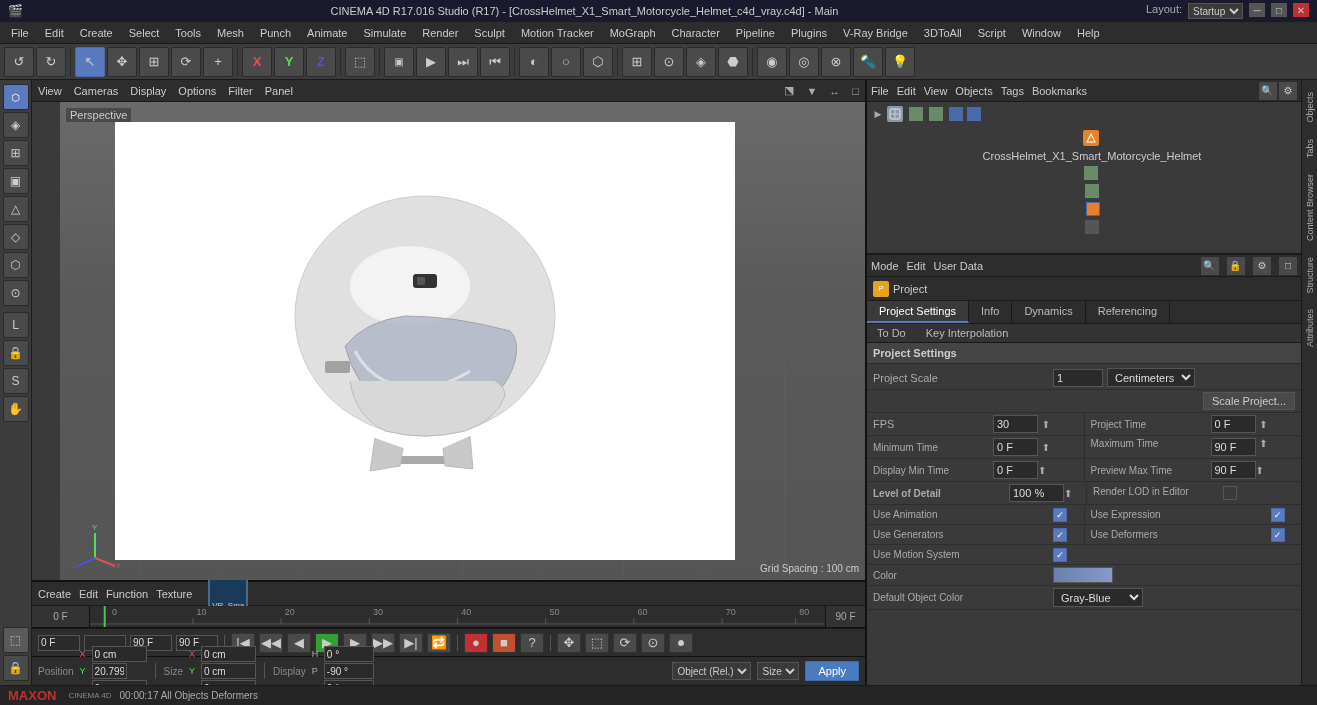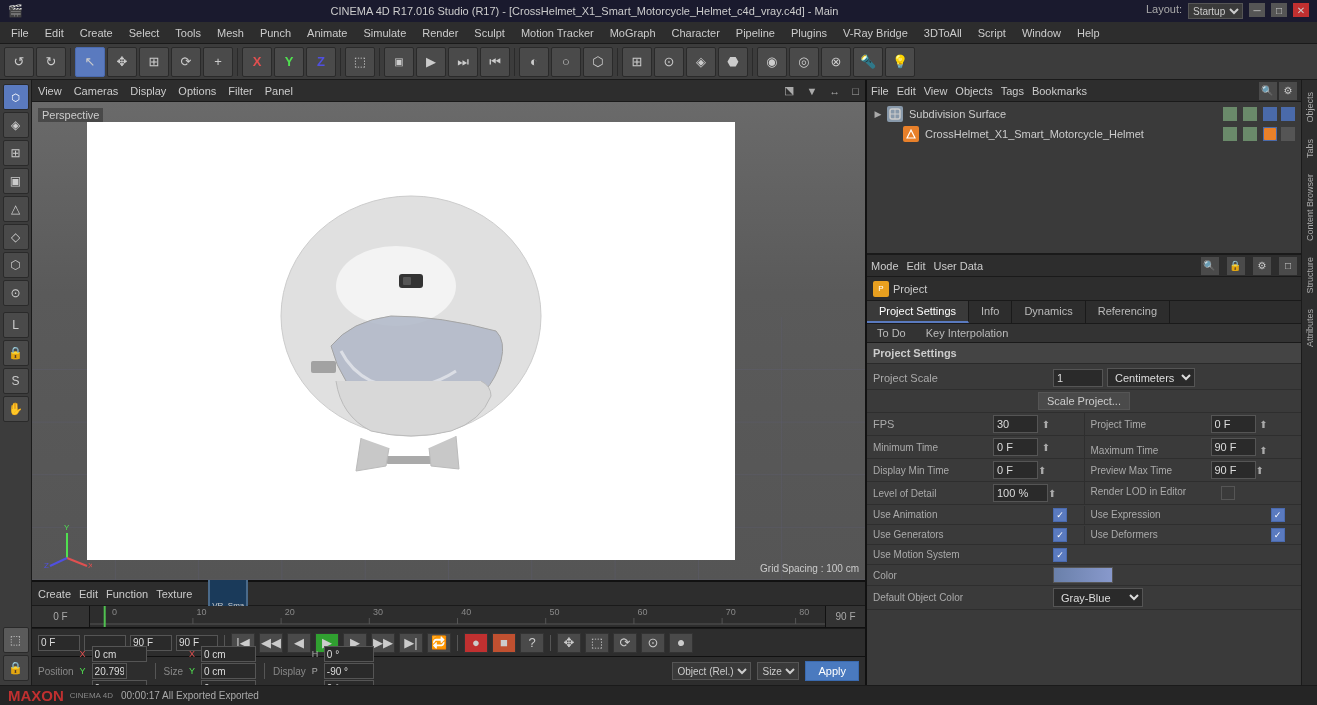--- a/index.html
+++ b/index.html
@@ -106,20 +106,21 @@
       padding: 0 6px;
       gap: 12px;
       border-bottom: 1px solid #1a1a1a;
     }
     .viewport-menu { color: #ccc; cursor: pointer; font-size: 11px; }
     #viewport {
       flex: 1;
       background: #5a5a5a;
       position: relative;
       overflow: hidden;
+      margin-left: 28px;
     }
     .viewport-label {
       position: absolute;
       top: 6px; left: 6px;
       color: #ccc;
       font-size: 11px;
       background: rgba(0,0,0,0.3);
       padding: 1px 4px;
     }
     .viewport-grid-spacing {
@@ -797,28 +798,27 @@
 
           <div class="om-row">
             <div style="width:10px; display:flex; align-items:center; justify-content:center; font-size:9px; color:#aaa;">▶</div>
             <div style="width:16px; height:16px; background:#8899aa; border-radius:2px; margin-right:2px; display:flex; align-items:center; justify-content:center;">
               <svg width="12" height="12">
                   <rect x="1" y="1" width="10" height="10" rx="2" fill="none" stroke="#ccc" stroke-width="1.5"></rect>
                   <line x1="6" y1="1" x2="6" y2="11" stroke="#ccc" stroke-width="1"></line>
                   <line x1="1" y1="6" x2="11" y2="6" stroke="#ccc" stroke-width="1"></line>
                 </svg>
             </div>
-            <span style="flex:1; color:#ccc; font-size:11px;">Subdivision Surface</span>
             <div style="width:14px; height:14px; background:#6a8a6a; margin-right:2px;"></div>
             <div style="width:14px; height:14px; background:#6a8a6a;"></div>
             <div style="width:14px; height:14px; background:#4a6aaa; margin-left:2px;"></div>
             <div style="width:14px; height:14px; background:#4a6aaa;"></div>
           </div>
 
-          <div class="om-row" style="padding-left:20px;">
+          <div class="om-row" style="padding-left:20px;flex-direction:column;">
             <div style="width:10px;"></div>
             <div style="width:16px; height:16px; background:#e8802a; border-radius:2px; margin-right:2px; display:flex; align-items:center; justify-content:center;">
               <svg width="12" height="12">
                   <path d="M 2,10 L 6,2 L 10,10 Z" fill="none" stroke="#fff" stroke-width="1.2"></path>
                 </svg>
             </div>
             <span style="flex:1; color:#ccc; font-size:11px;">CrossHelmet_X1_Smart_Motorcycle_Helmet</span>
             <div style="width:14px; height:14px; background:#6a8a6a; margin-right:2px;"></div>
             <div style="width:14px; height:14px; background:#6a8a6a;"></div>
             <div style="width:14px; height:14px; background:#4a6aaa; margin-left:2px;">
@@ -887,21 +887,21 @@
               <select class="attr-dropdown">
                 <option>Centimeters</option>
                 <option>Meters</option>
                 <option>Millimeters</option>
                 <option>Inches</option>
                 <option>Feet</option>
               </select>
             </div>
           </div>
 
-          <div class="attr-row" style="justify-content:center;">
+          <div class="attr-row" style="justify-content:flex-end;">
             <button class="scale-project-btn">Scale Project...</button>
           </div>
 
           <div class="attr-row" style="padding:0;">
             <div style="flex:1; display:flex; align-items:center; padding:2px 6px; border-right:1px solid #2e2e2e;">
               <span class="attr-label" style="width:120px;">
                 <span>FPS</span>
                 <span class="dotted-line"></span>
               </span>
               <input class="attr-input" value="30" style="width: 45px;">
@@ -919,21 +919,21 @@
 
           <div class="attr-row" style="padding:0;">
             <div style="flex:1; display:flex; align-items:center; padding:2px 6px; border-right:1px solid #2e2e2e;">
               <span class="attr-label" style="width:120px; font-size:10px;">
                 <span>Minimum Time</span>
                 <span class="dotted-line"></span>
               </span>
               <input class="attr-input" value="0 F" style="width: 45px;">
               <span style="width:16px; color:#aaa; cursor:pointer; font-size:10px; display:flex; align-items:center; justify-content:center;">⬆</span>
             </div>
-            <div style="flex:1; display:flex; align-items:flex-end; padding:2px 6px;">
+            <div style="flex:1; display:flex; align-items:flex-start; padding:2px 6px;">
               <span class="attr-label" style="width:120px; font-size:10px;">
                 <span>Maximum Time</span>
                 <span class="dotted-line"></span>
               </span>
               <input class="attr-input" value="90 F" style="width: 45px;">
               <span style="width:16px; color:#aaa; cursor:pointer; font-size:10px; display:flex; align-items:center; justify-content:center;">⬆</span>
             </div>
           </div>
 
           <div class="attr-row" style="padding:0;">
@@ -950,21 +950,21 @@
                 <span>Preview Max Time</span>
                 <span class="dotted-line"></span>
               </span>
               <input class="attr-input" value="90 F" style="width: 45px;">
               <span style="width:16px; color:#aaa; cursor:pointer; font-size:10px;">⬆</span>
             </div>
           </div>
 
           <div class="attr-row" style="padding:0;">
             <div style="flex:1; display:flex; align-items:center; padding:2px 6px; border-right:1px solid #2e2e2e;">
-              <span class="attr-label" style="width:120px; font-size:10px;">
+              <span class="attr-label" style="width:136px; font-size:10px;font-weight:bold;">
                 <span>Level of Detail</span>
                 <span class="dotted-line"></span>
               </span>
               <input class="attr-input" value="100 %" style="width: 55px;">
               <span style="width:16px; color:#aaa; cursor:pointer; font-size:10px;">⬆</span>
             </div>
             <div style="flex:1; display:flex; align-items:flex-start; padding:2px 6px;">
               <span class="attr-label" style="width:130px; font-size:10px;">
                 <span>Render LOD in Editor</span>
                 <span class="dotted-line"></span>
@@ -1047,18 +1047,18 @@
       <div class="rsidebar-tab">Objects</div>
       <div class="rsidebar-tab">Tabs</div>
       <div class="rsidebar-tab">Content Browser</div>
       <div class="rsidebar-tab">Structure</div>
       <div class="rsidebar-tab">Attributes</div>
     </div>
 
   </div>
 
   <div id="statusbar">
-    <span style="color:#c03030; font-weight:bold; font-size:15px; margin-right:6px;">MAXON</span>
+    <span style="color:#c03030; font-weight:bold; font-size:13px; margin-right:12px;">MAXON</span>
     <span style="font-size:8px; color:#888; margin-right:8px;">CINEMA 4D</span>
-    <span>00:00:17 All Exported Exported</span>
+    <span>00:00:17 All Objects Deformers</span>
   </div>
 
 </div>
 
 </body></html>

